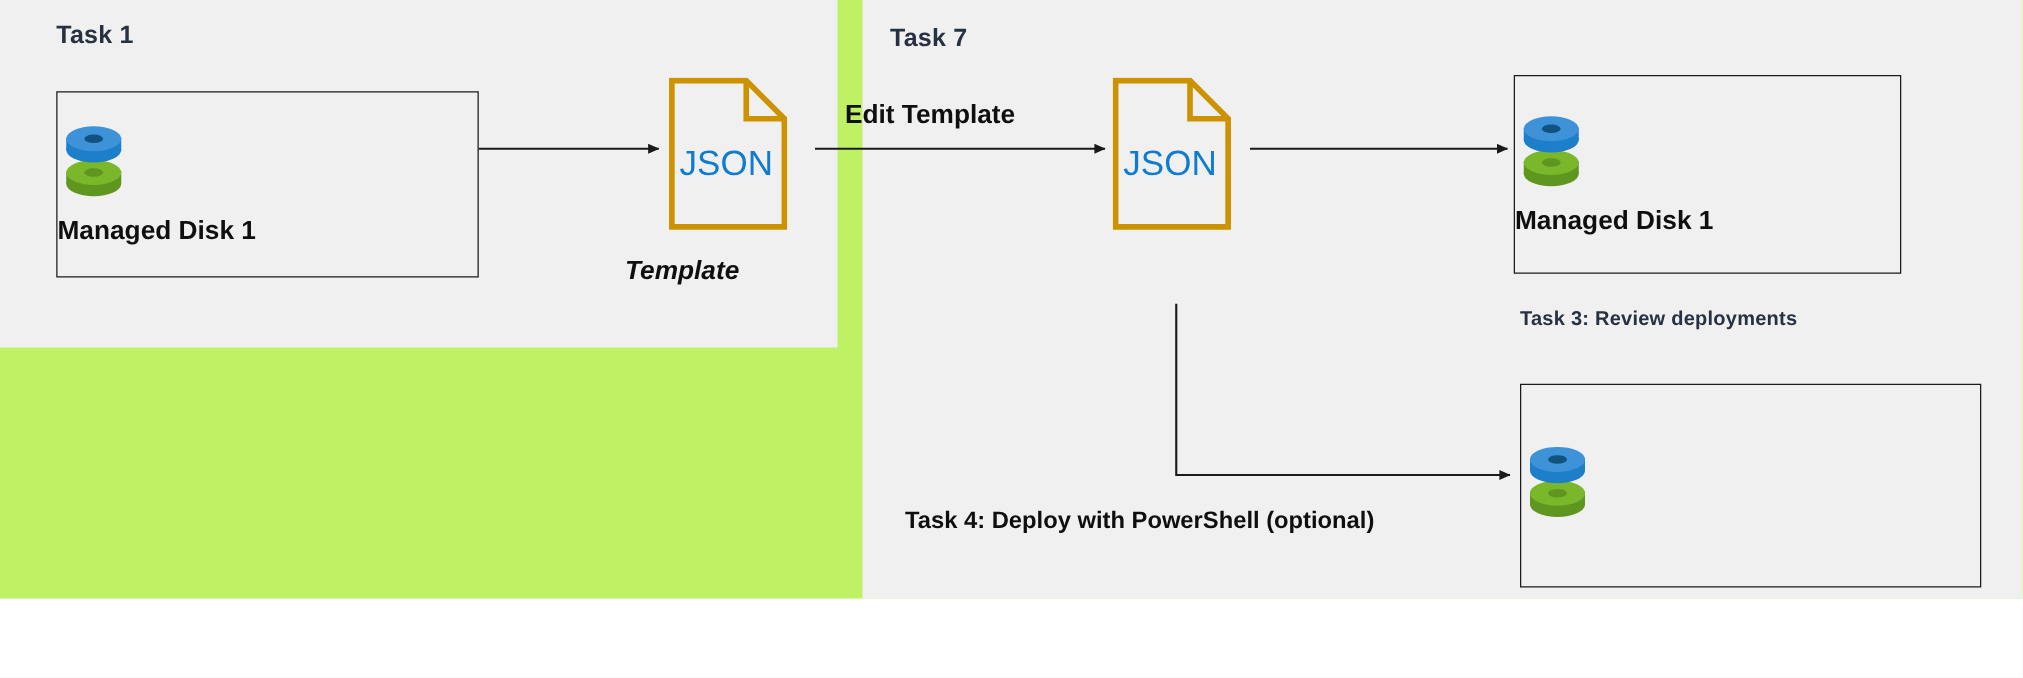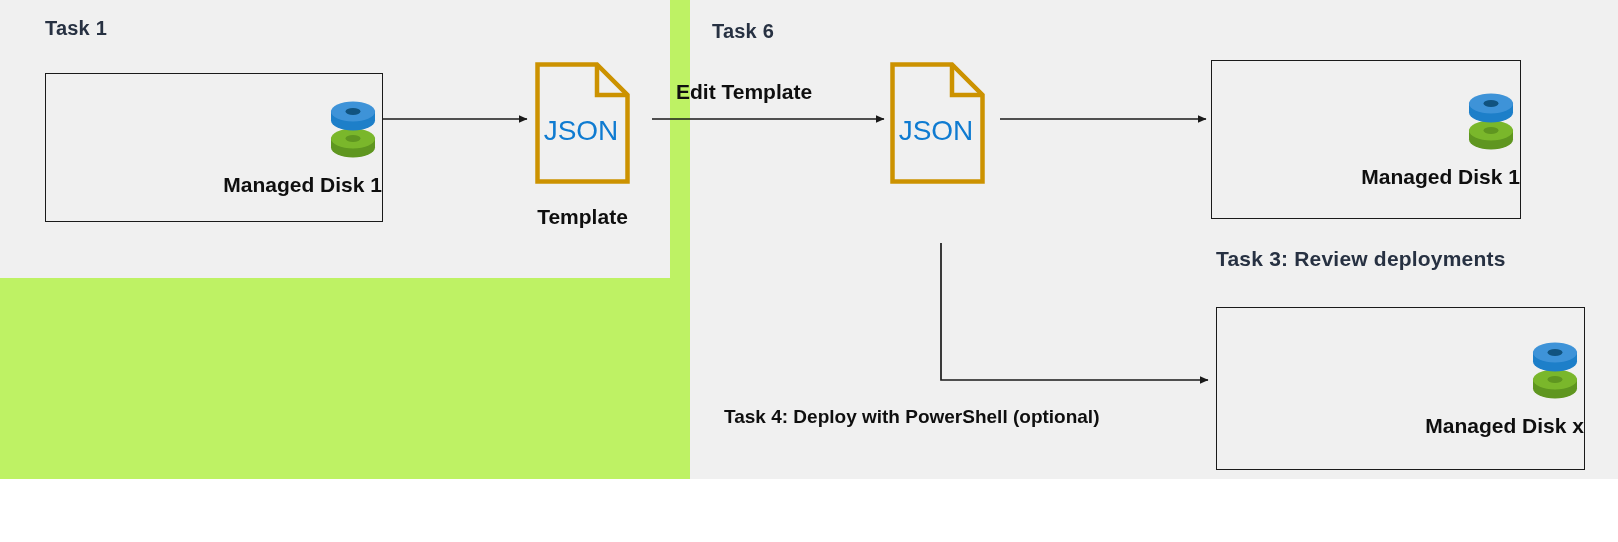--- a/index.html
+++ b/index.html
@@ -30,40 +30,40 @@
     color: #273142;
     font-weight: bold;
     font-size: 20px;
     letter-spacing: 0.2px;
     white-space: nowrap;
   }
   #heading-task1 { left: 45px;  top: 17px; }
   #heading-task2 { left: 712px; top: 20px; }
   #heading-task3 {
     left: 1216px; top: 247px;
-    font-size: 21px;
+    font-size: 16px;
   }
 
   
   .res-box {
     position: absolute;
     border: 1.6px solid #1a1a1a;
     background: #f0f0f0;
     box-sizing: border-box;
   }
   #box-md1-left  { left: 45px;   top: 73px;  width: 338px; height: 149px; }
   #box-md1-right { left: 1211px; top: 60px;  width: 310px; height: 159px; }
   #box-mdx       { left: 1216px; top: 307px; width: 369px; height: 163px; }
 
   .res-inner {
     position: absolute;
     left: 0; right: 0;
     top: 50%;
     transform: translateY(-50%);
-    text-align: right;
+    text-align: left;
   }
   .res-label {
     display: block;
     margin-top: 7px;
     color: #0f0f0f;
     font-weight: bold;
     font-size: 21px;
     white-space: nowrap;
   }
 
@@ -73,21 +73,22 @@
   
   .doc-icon { position: absolute; }
   #doc-template     { left: 535px; top: 62px; }
   #doc-new-template { left: 890px; top: 62px; }
   .doc-caption {
     position: absolute;
     color: #0f0f0f;
     font-weight: bold;
     font-size: 21px;
     white-space: nowrap;
-    text-align: center;
+    text-align: left;
+    font-style: italic;
   }
   #caption-template     { left: 500px; top: 205px; width: 165px; }
   #caption-new-template { left: 848px; top: 202px; width: 175px; }
 
   
   .edge-label {
     position: absolute;
     color: #0f0f0f;
     font-weight: bold;
     font-size: 21px;
@@ -142,21 +143,21 @@
     <g>
       <line x1="1000" y1="119" x2="1206" y2="119" stroke="#1a1a1a" stroke-width="1.7" marker-end="url(#arrowhead)"></line>
     </g>
 
     <g>
       <polyline points="941,243 941,380 1208,380" fill="none" stroke="#1a1a1a" stroke-width="1.7" marker-end="url(#arrowhead)"></polyline>
     </g>
   </svg>
 
   <div class="task-heading" id="heading-task1">Task 1</div>
-  <div class="task-heading" id="heading-task2">Task 6</div>
+  <div class="task-heading" id="heading-task2">Task 7</div>
   <div class="task-heading" id="heading-task3">Task 3: Review deployments</div>
 
   <div class="res-box" id="box-md1-left">
     <div class="res-inner">
       <span class="disk-icon">
         <svg width="58" height="62" viewBox="0 0 58 62" xmlns="http://www.w3.org/2000/svg">
 
           <ellipse cx="29" cy="48" rx="22" ry="10" fill="#5f9620"></ellipse>
           <rect x="7" y="38" width="44" height="10" fill="#5f9620"></rect>
           <ellipse cx="29" cy="39" rx="22" ry="10" fill="#7ab72b"></ellipse>
@@ -217,21 +218,20 @@
           <ellipse cx="29" cy="48" rx="22" ry="10" fill="#5f9620"></ellipse>
           <rect x="7" y="38" width="44" height="10" fill="#5f9620"></rect>
           <ellipse cx="29" cy="39" rx="22" ry="10" fill="#7ab72b"></ellipse>
           <ellipse cx="29" cy="39" rx="7.5" ry="3.4" fill="#5f9620"></ellipse>
           <ellipse cx="29" cy="21" rx="22" ry="10" fill="#1d7fc9"></ellipse>
           <rect x="7" y="11" width="44" height="10" fill="#1d7fc9"></rect>
           <ellipse cx="29" cy="12" rx="22" ry="10" fill="#3e93d8"></ellipse>
           <ellipse cx="29" cy="12" rx="7.5" ry="3.4" fill="#11537f"></ellipse>
         </svg>
       </span>
-      <span class="res-label">Managed Disk x</span>
     </div>
   </div>
 
   <div id="notes-optional">
     <div>Task 4: Deploy with PowerShell (optional)</div>
   </div>
 
 </div>
 
 </body></html>

